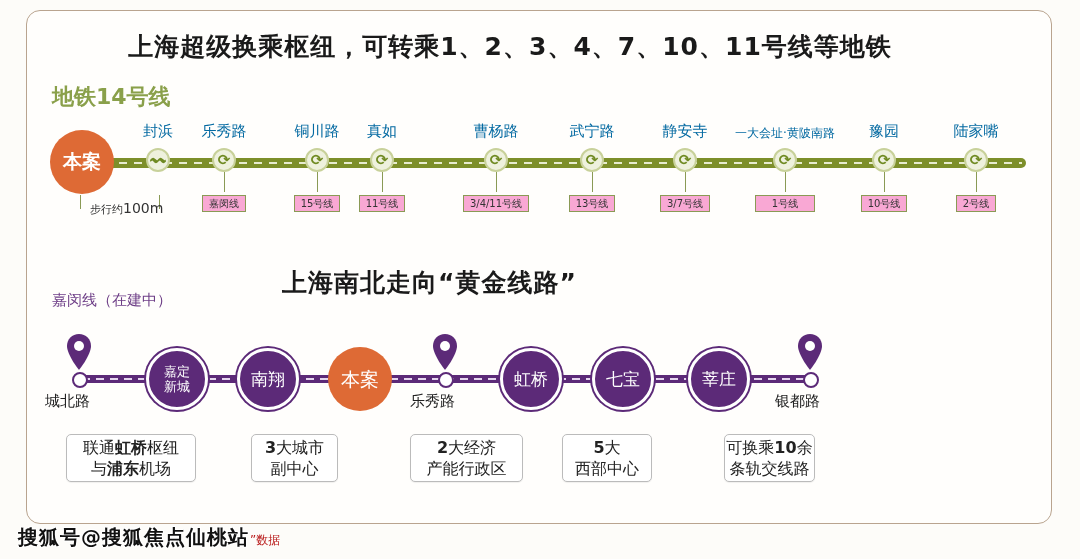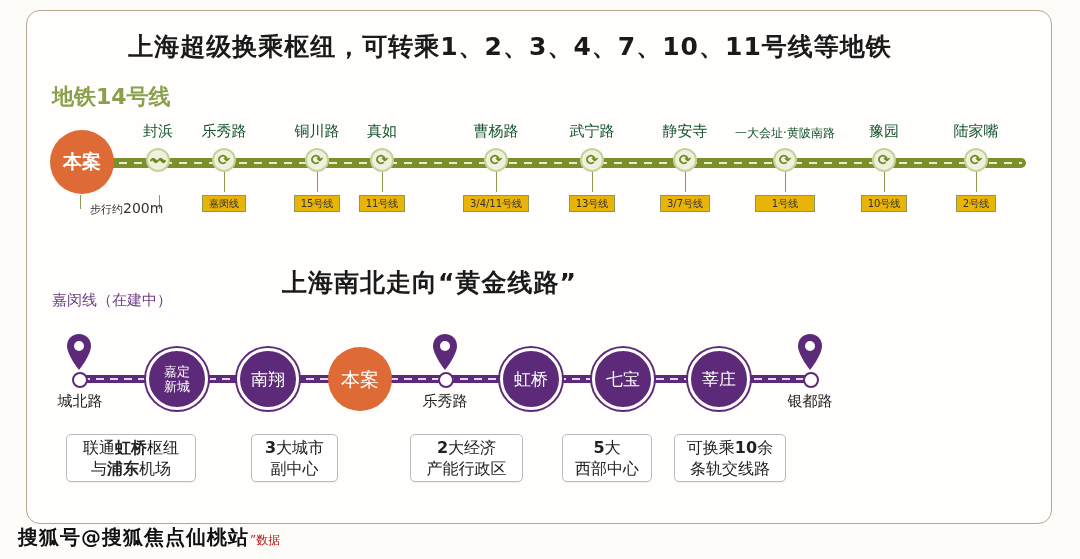--- a/index.html
+++ b/index.html
@@ -7,32 +7,32 @@
   .card { position:absolute; left:26px; top:10px; width:1026px; height:514px; background:#fffefc; border:1.5px solid #b9a48f; border-radius:14px; box-sizing:border-box; }
   .title1 { position:absolute; left:0; top:30px; width:1020px; text-align:center; font-size:25px; font-weight:bold; color:#1a1a1a; letter-spacing:1px; }
   .line14-label { position:absolute; left:52px; top:82px; font-size:22px; color:#8aa04a; font-weight:bold; }
   .track14 { position:absolute; left:100px; top:158px; width:926px; height:10px; background:#7d8f2a; border-radius:5px; }
   .track14 .dash { position:absolute; left:4px; right:4px; top:4px; height:2px; background:repeating-linear-gradient(90deg,#e8eccf 0 8px,transparent 8px 15px); }
   .here-big { position:absolute; left:50px; top:130px; width:64px; height:64px; border-radius:50%; background:#de6a35; color:#fff; font-size:19px; font-weight:bold; display:flex; align-items:center; justify-content:center; }
   .walk { position:absolute; left:80px; top:200px; font-size:11px; color:#333; }
   .walk .big { font-size:14px; }
   .walk-bracket { position:absolute; left:80px; top:195px; width:78px; height:14px; border-left:1px solid #8a9a55; border-right:1px solid #8a9a55; }
   .st { position:absolute; top:122px; width:100px; margin-left:-50px; text-align:center; }
-  .st .name { font-size:15px; color:#14532d; height:20px; white-space:nowrap; }
+  .st .name { font-size:15px; color:#0369a1; height:20px; white-space:nowrap; }
   .st .name.small { font-size:12px; padding-top:3px; height:17px;text-align:center; }
   .st .icon { width:24px; height:24px; margin:6px auto 0; border-radius:50%; background:#eef1dd; border:2px solid #c8d19a; box-sizing:border-box; color:#6f8a22; font-size:15px; font-weight:bold; line-height:20px; text-align:center; }
   .st .stem { width:1px; height:20px; background:#8a9a55; margin:0 auto; }
-  .st .box { display:inline-block; border:1px solid #8a9a55; padding:0 6px; font-size:10px; color:#333; height:15px; line-height:15px; background:#eab308; }
+  .st .box { display:inline-block; border:1px solid #8a9a55; padding:0 6px; font-size:10px; color:#333; height:15px; line-height:15px; background:#f9a8d4; }
   .title2 { position:absolute; left:282px; top:266px; font-size:25px; font-weight:bold; color:#1a1a1a; letter-spacing:1px; }
   .jm-label { position:absolute; left:52px; top:291px; font-size:15px; color:#6d3d86; }
   .trackj { position:absolute; left:78px; top:375px; width:734px; height:8px; background:#5c2a78; border-radius:4px; }
   .trackj .dash { position:absolute; left:4px; right:4px; top:3px; height:2px; background:repeating-linear-gradient(90deg,#e4d5ee 0 8px,transparent 8px 14px); }
   .pin { position:absolute; width:28px; height:38px; margin-left:-14px; }
   .endpt { position:absolute; width:12px; height:12px; margin-left:-7px; border-radius:50%; background:#fff; border:2px solid #5c2a78; }
-  .endlbl { position:absolute; width:70px; margin-left:-35px; text-align:center; font-size:15px; color:#222; top:392px; }
+  .endlbl { position:absolute; width:70px; margin-left:-35px; text-align:left; font-size:15px; color:#222; top:392px; }
   .jst { position:absolute; top:348px; width:62px; height:62px; margin-left:-31px; border-radius:50%; background:#5c2a78; border:3px solid #fff; box-shadow:0 0 0 2px #5c2a78; display:flex; align-items:center; justify-content:center; color:#fff; font-size:17px; box-sizing:border-box; text-align:right; line-height:18px; }
   .jst.two { font-size:13px; line-height:15px; }
   .jst.here { background:#de6a35; box-shadow:none; border:none; font-size:19px; width:64px; height:64px; margin-left:-32px; top:347px; }
   .fbox { position:absolute; top:434px; height:48px; border:1px solid #bbb; border-radius:5px; background:#fff; text-align:center; font-size:16px; color:#222; line-height:21px; padding-top:2px; box-sizing:border-box; box-shadow:0 1px 1px rgba(0,0,0,0.06); }
   .fbox b { font-weight:bold; }
   .watermark { position:absolute; left:18px; top:524px; font-size:20px; font-weight:bold; color:#111; text-shadow:1px 1px 0 #fff,-1px -1px 0 #fff,1px -1px 0 #fff,-1px 1px 0 #fff; letter-spacing:1px; }
   .source { position:absolute; left:250px; top:532px; font-size:12px; color:#b91c1c; }
 </style>
 </head>
 <body>
@@ -41,21 +41,21 @@
 
 <div class="title1">上海超级换乘枢纽，可转乘1、2、3、4、7、10、11号线等地铁</div>
 <div class="line14-label">地铁14号线</div>
 
 <div class="track14">
     <div class="dash"></div>
   </div>
 <div class="here-big">本案</div>
 <div class="walk-bracket"></div>
 <div class="walk" style="left:90px;top:200px;">
-  <span>步行约</span><span class="big">200m</span>
+  <span>步行约</span><span class="big">100m</span>
 </div>
 
 <div class="st" style="left:158px">
   <div class="name">封浜</div>
   <div class="icon">〰</div>
 </div>
 <div class="st" style="left:224px">
   <div class="name">乐秀路</div>
   <div class="icon">⟳</div>
   <div class="stem"></div>
@@ -156,19 +156,19 @@
   <span>副中心</span>
 </div>
 <div class="fbox" style="left:410px;width:113px">
   <b>2</b><span>大经济</span><br>
   <span>产能行政区</span>
 </div>
 <div class="fbox" style="left:562px;width:90px">
   <b>5</b><span>大</span><br>
   <span>西部中心</span>
 </div>
-<div class="fbox" style="left:674px;width:112px">
+<div class="fbox" style="left:724px;width:91px">
   <span>可换乘</span><b>10</b><span>余</span><br>
   <span>条轨交线路</span>
 </div>
 
 <div class="source">”数据</div>
 <div class="watermark">搜狐号@搜狐焦点仙桃站</div>
 
 </body></html>

